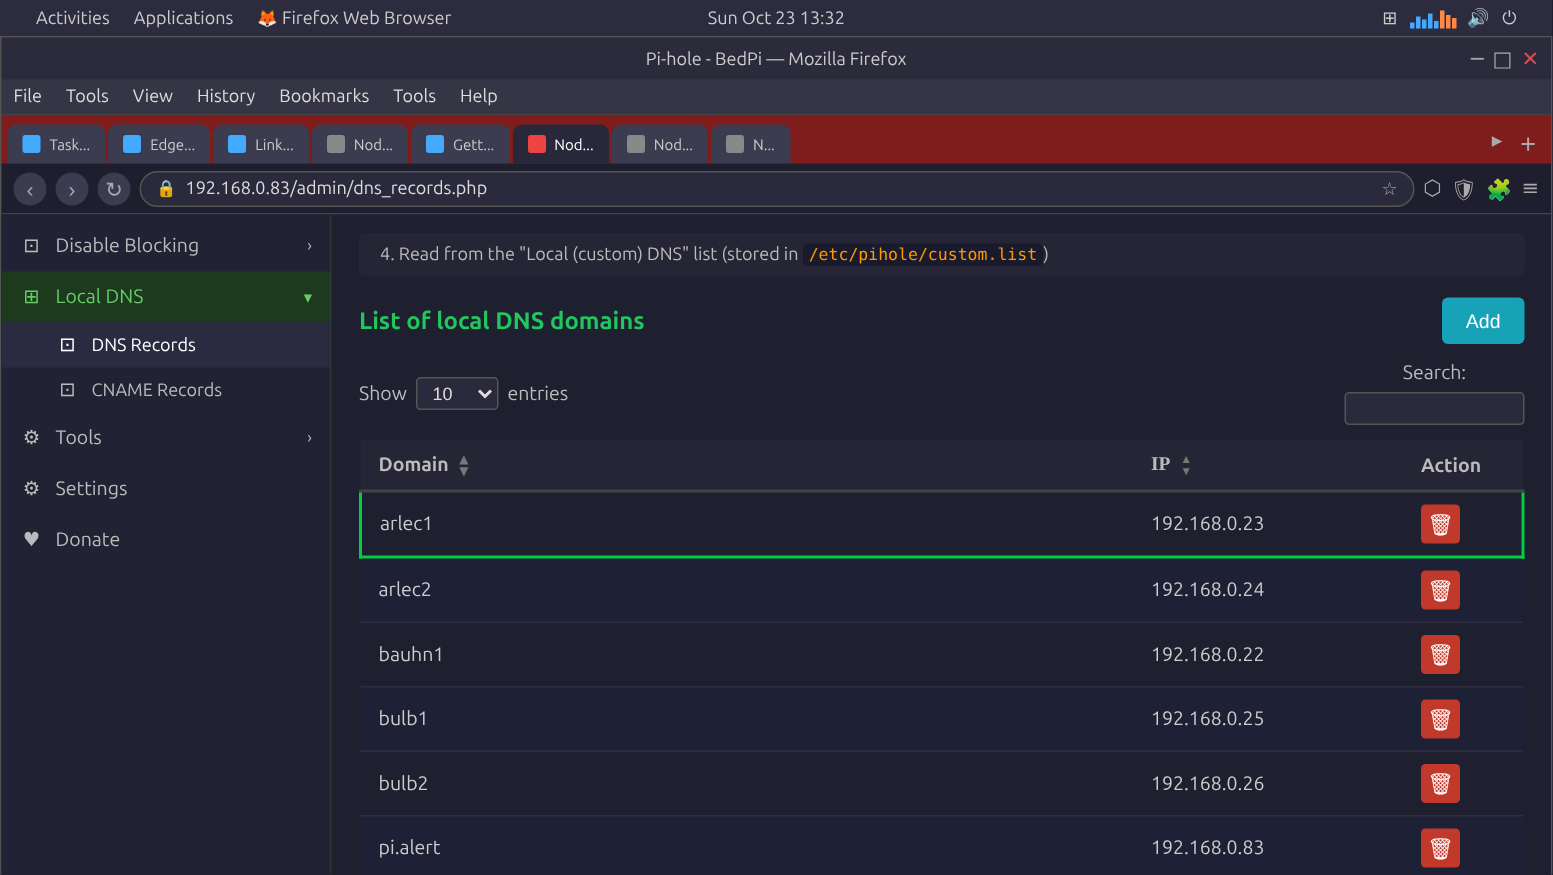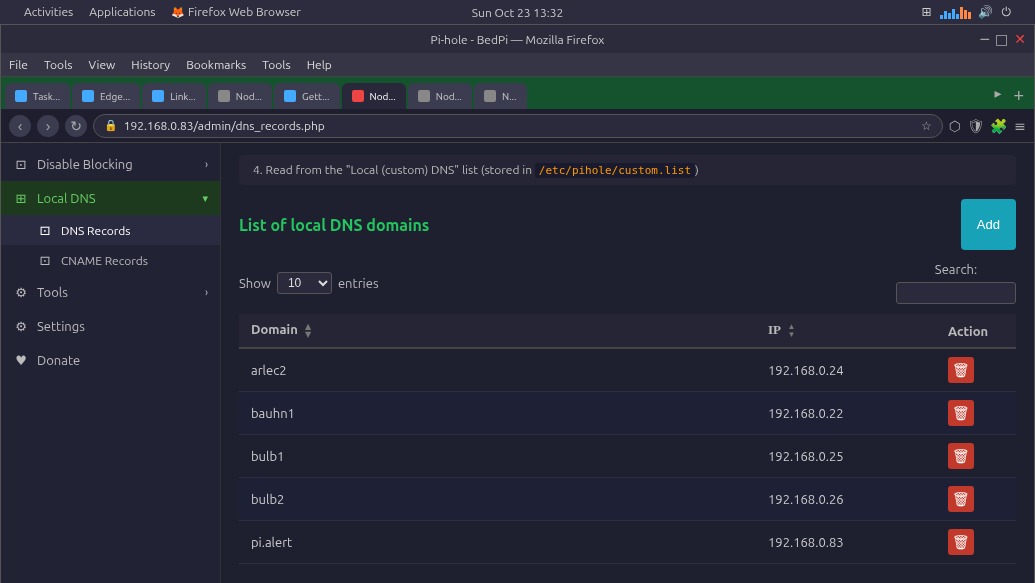--- a/index.html
+++ b/index.html
@@ -63,21 +63,21 @@
       padding: 0 8px;
       gap: 16px;
       font-size: 12px;
       color: #ddd;
       border-bottom: 1px solid #444;
     }
     .browser-menubar span { cursor: pointer; }
 
     
     .browser-tabs {
-      background: #14532d;
+      background: #7f1d1d;
       height: 32px;
       display: flex;
       align-items: flex-end;
       padding: 0 4px;
       gap: 2px;
       overflow: hidden;
     }
     .browser-tab {
       background: #3c3c50;
       border-radius: 6px 6px 0 0;
@@ -240,21 +240,21 @@
     .section-title {
       font-size: 16px;
       color: #22c55e;
       font-weight: bold;
     }
     .btn-add {
       background: #17a2b8;
       color: white;
       border: none;
       border-radius: 4px;
-      padding: 18px 16px;
+      padding: 8px 16px;
       font-size: 13px;
       cursor: pointer;
     }
 
     
     .table-controls {
       display: flex;
       align-items: center;
       justify-content: space-between;
       margin-bottom: 10px;
@@ -527,20 +527,27 @@
             <th class="ip-col">
               <span>IP</span>
               <span class="sort-icons">▲<br>▼</span>
             </th>
             <th class="action-col">
               <span>Action</span>
             </th>
           </tr>
         </thead>
         <tbody id="dns-tbody">
+        <tr class="green-border">
+              <td>arlec1</td>
+              <td>192.168.0.23</td>
+              <td class="action-col">
+                <button class="btn-delete">🗑</button>
+              </td>
+            </tr>
             <tr>
               <td>arlec2</td>
               <td>192.168.0.24</td>
               <td class="action-col">
                 <button class="btn-delete">🗑</button>
               </td>
             </tr>
             <tr>
               <td>bauhn1</td>
               <td>192.168.0.22</td>

